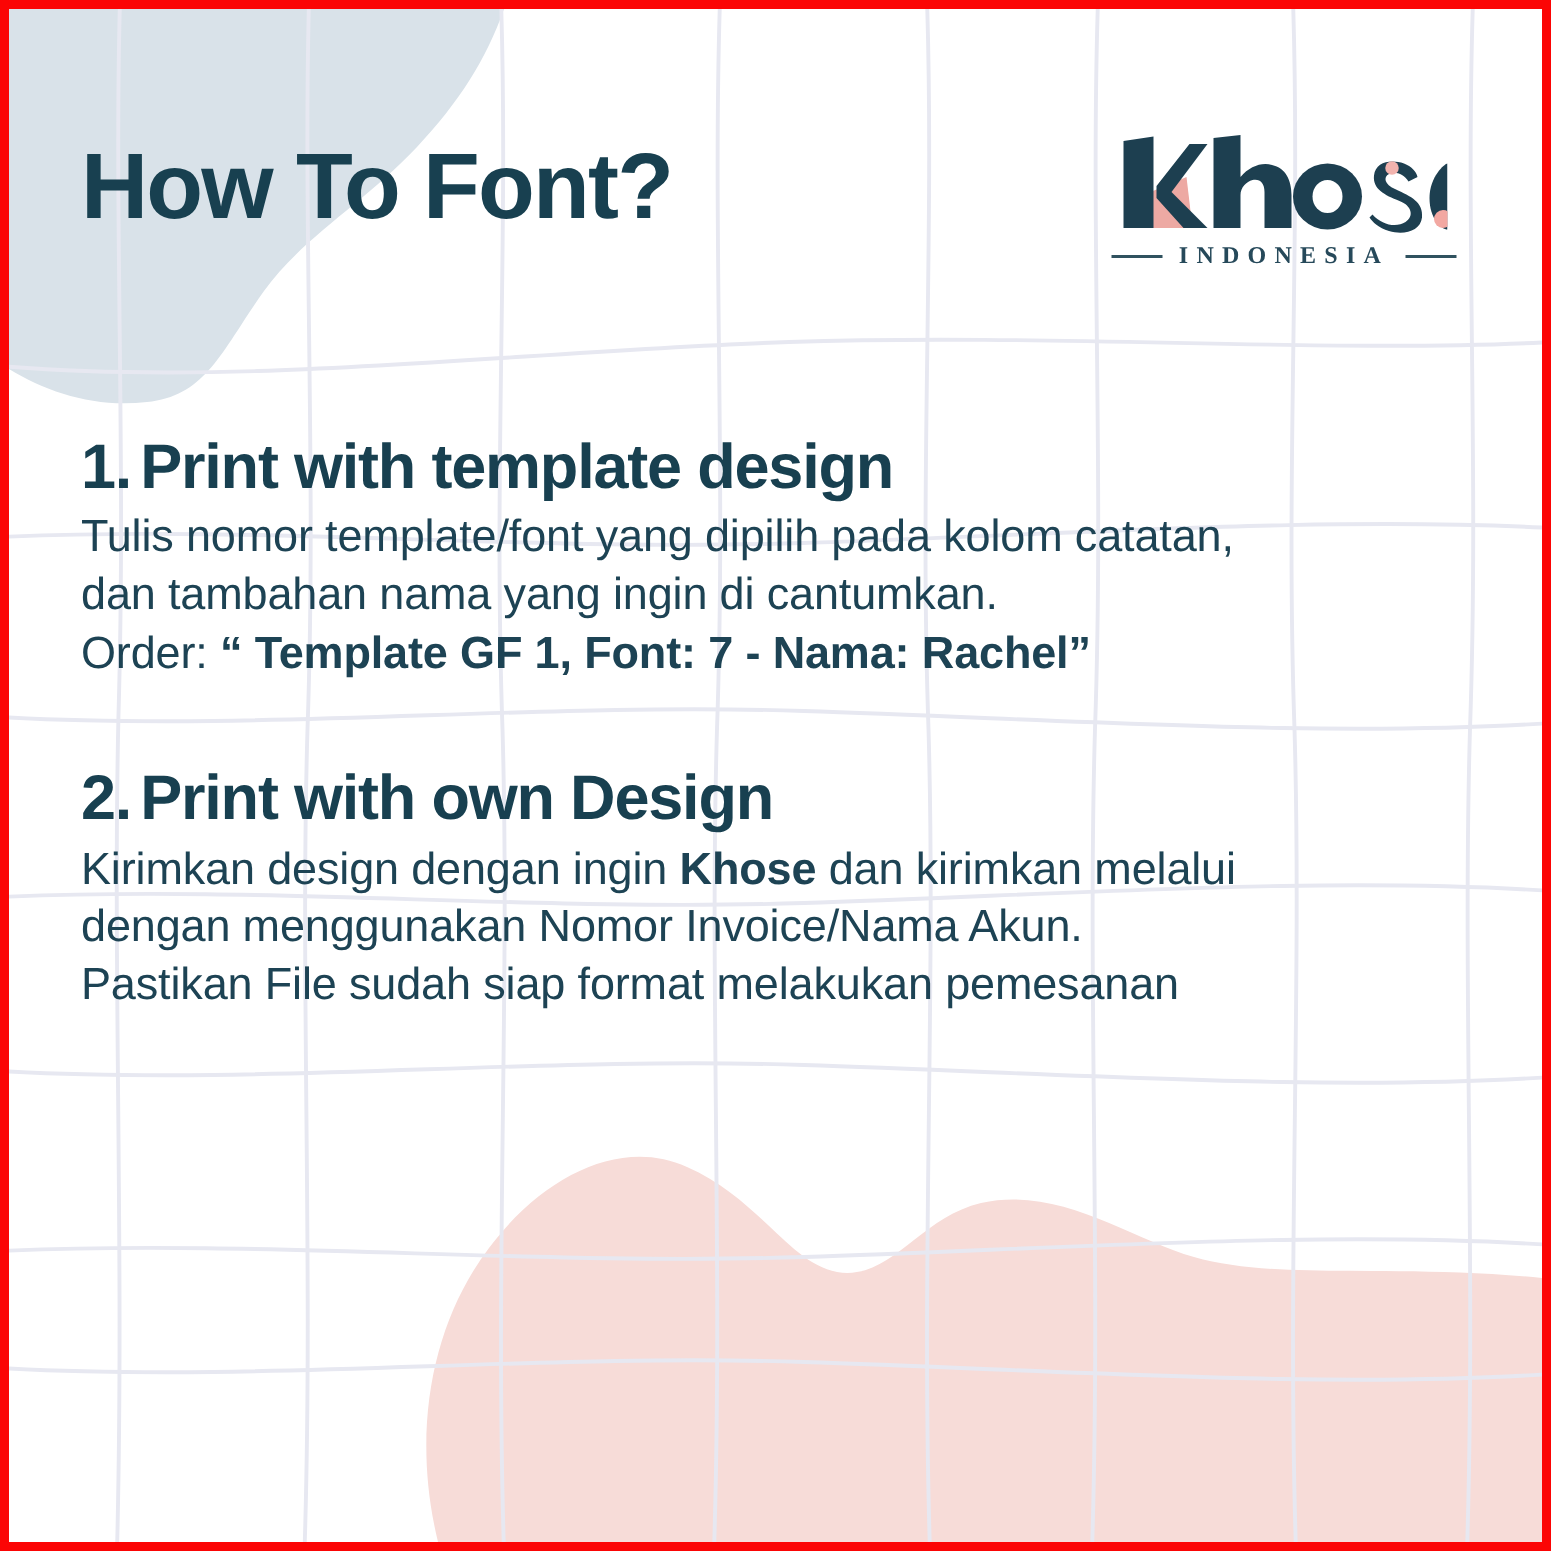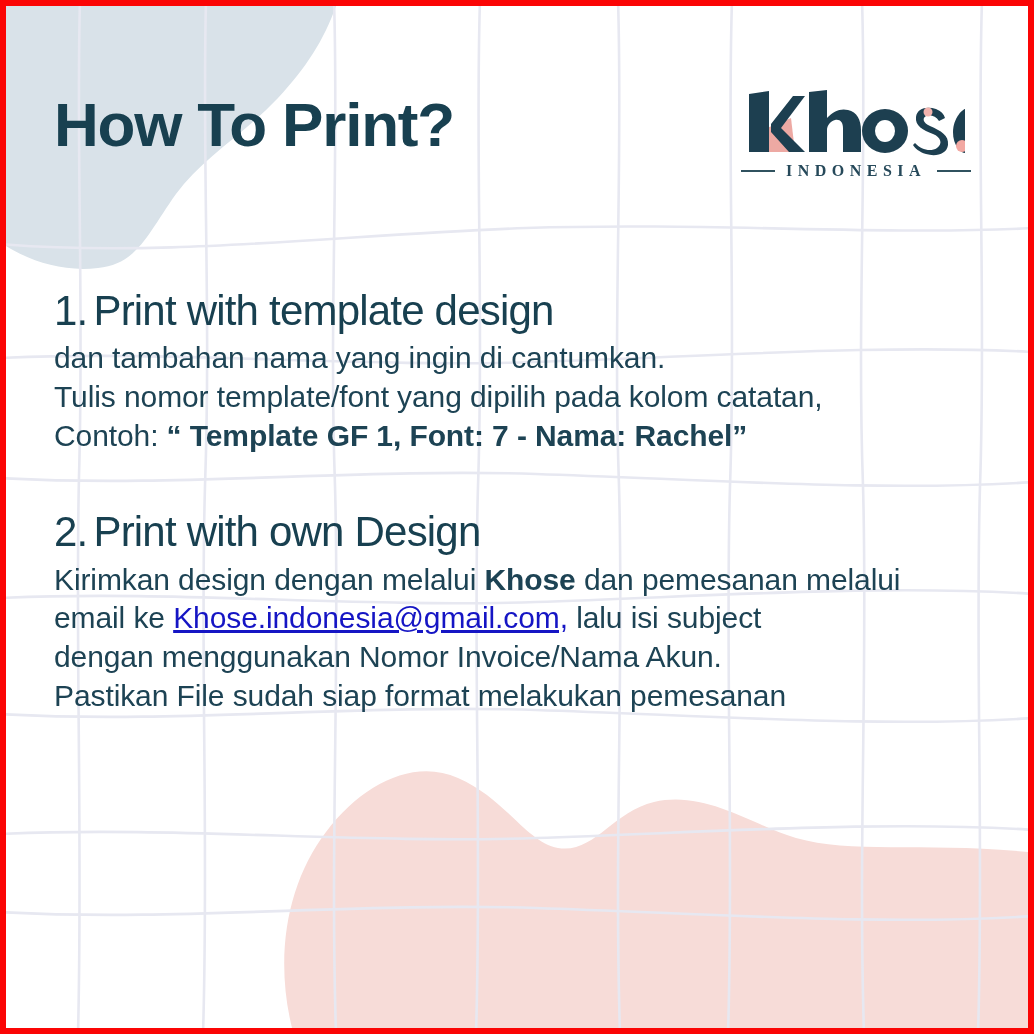--- a/index.html
+++ b/index.html
@@ -105,21 +105,21 @@
     top: 282px;
     width: 940px;
   }
   .section { margin: 0 0 54px 0; }
   .section:last-child { margin-bottom: 0; }
 
   .section-heading {
     margin: 0 0 6px 0;
     font-size: 42px;
     line-height: 1.08;
-    font-weight: 400;
+    font-weight: 700;
     letter-spacing: -0.8px;
     color: #184050;
     white-space: nowrap;
   }
   .section-heading .num { margin-right: 6px; }
 
   .section-body { margin: 0; }
 
   .body-line {
     font-size: 30px;
@@ -179,21 +179,21 @@
         <path d="M-6,828 C170,820 350,838 530,832 C710,826 880,814 1028,824"></path>
         <path d="M-6,906 C170,916 350,896 530,902 C710,908 880,920 1028,910"></path>
       </g>
     </svg>
   </div>
 
   <div class="content">
 
     <div class="header">
 
-      <h1 class="page-title">How To Print?</h1>
+      <h1 class="page-title">How To Font?</h1>
 
       <div class="logo">
         <div class="logo-wordmark">
           <svg width="218" height="72" viewBox="0 0 218 72" aria-hidden="true">
 
             <path fill="#eda9a3" d="M20,40 L44,30 L48,64 L16,64 Z"></path>
 
             <path fill="#1d3f50" d="M2,6 L22,3 L22,64 L2,64 Z
                      M24,36 L46,8 L58,8 L34,40 L58,64 L42,64 L24,44 Z"></path>
 
@@ -223,38 +223,35 @@
       </div>
     </div>
 
     <div class="sections">
 
       <div class="section">
         <h2 class="section-heading">
           <span class="num">1.</span><span>Print with template design</span>
         </h2>
         <div class="section-body">
+          <div class="body-line">Tulis nomor template/font yang dipilih pada kolom catatan,</div>
           <div class="body-line">dan tambahan nama yang ingin di cantumkan.</div>
-          <div class="body-line">Tulis nomor template/font yang dipilih pada kolom catatan,</div>
           <div class="body-line">
-            <span>Contoh: </span><span class="strong">“ Template GF 1, Font: 7 - Nama: Rachel”</span>
+            <span>Order: </span><span class="strong">“ Template GF 1, Font: 7 - Nama: Rachel”</span>
           </div>
         </div>
       </div>
 
       <div class="section">
         <h2 class="section-heading">
           <span class="num">2.</span><span>Print with own Design</span>
         </h2>
         <div class="section-body">
           <div class="body-line">
-            <span>Kirimkan design dengan melalui </span><span class="strong">Khose</span><span> dan pemesanan melalui</span>
-          </div>
-          <div class="body-line">
-            <span>email ke </span><a class="email-link" href="#">Khose.indonesia@gmail.com,</a><span> lalu isi subject</span>
+            <span>Kirimkan design dengan ingin </span><span class="strong">Khose</span><span> dan kirimkan melalui</span>
           </div>
           <div class="body-line">dengan menggunakan Nomor Invoice/Nama Akun.</div>
           <div class="body-line">Pastikan File sudah siap format melakukan pemesanan</div>
         </div>
       </div>
 
     </div>
   </div>
 </div>
 

